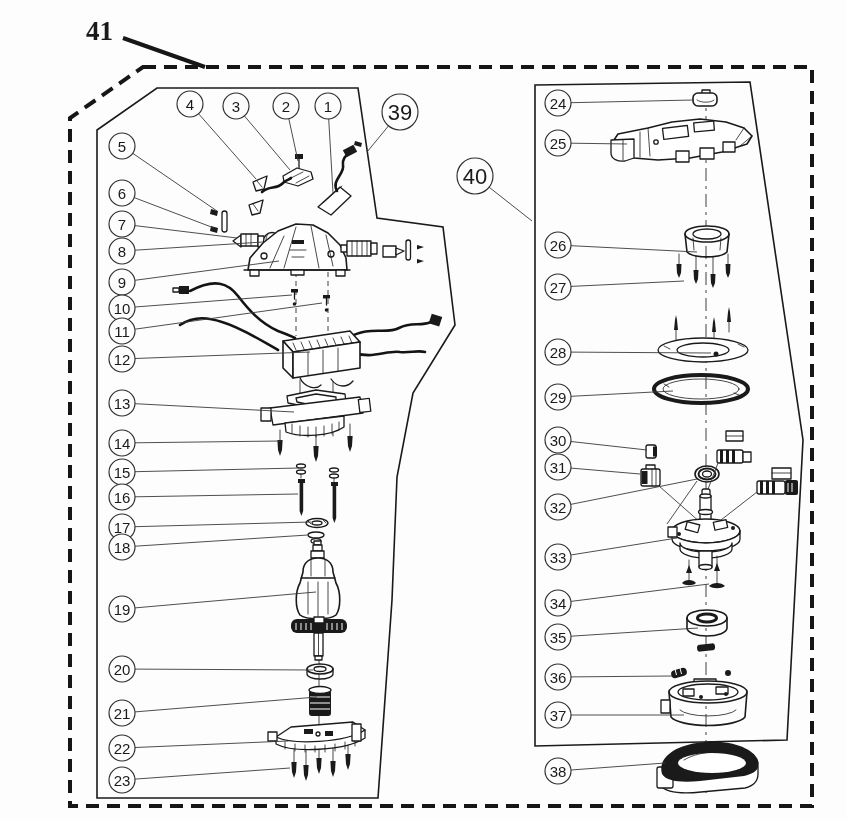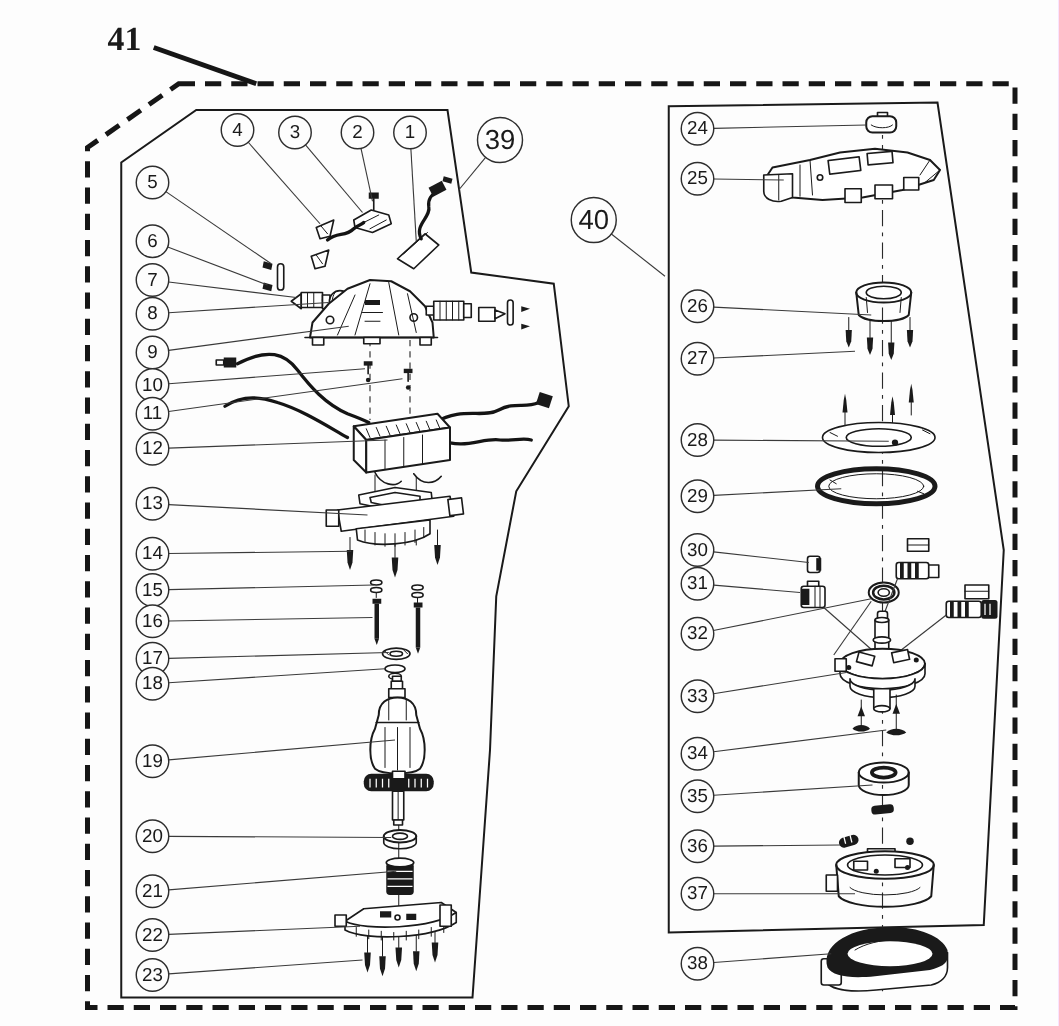--- a/index.html
+++ b/index.html
@@ -1,16 +1,16 @@
 <!DOCTYPE html>
 <html><head>
 <meta charset="utf-8">
 <style>
   html,body{margin:0;padding:0;background:#ffffff;}
-  .stage{position:relative;width:847px;height:821px;background:#f0abfc;font-family:"Liberation Sans",sans-serif;}
+  .stage{position:relative;width:847px;height:821px;background:#a16207;font-family:"Liberation Sans",sans-serif;}
   svg{display:block}
   svg text{font-family:"Liberation Sans",sans-serif;fill:#1a1a1a;}
   .figlabel{font-family:"Liberation Serif","DejaVu Serif",serif;font-weight:bold;font-size:27px;}
   .num{font-size:15px;}
   .numbig{font-size:22px;}
   .ln{fill:none;stroke:#1a1a1a;stroke-width:1.3;stroke-linecap:round;stroke-linejoin:round;}
   .fw{fill:#ffffff;stroke:#1a1a1a;stroke-width:1.3;stroke-linejoin:round;}
   .fb{fill:#1a1a1a;stroke:none;}
   .thin{stroke-width:0.8;}
   .med{stroke-width:1.6;}

